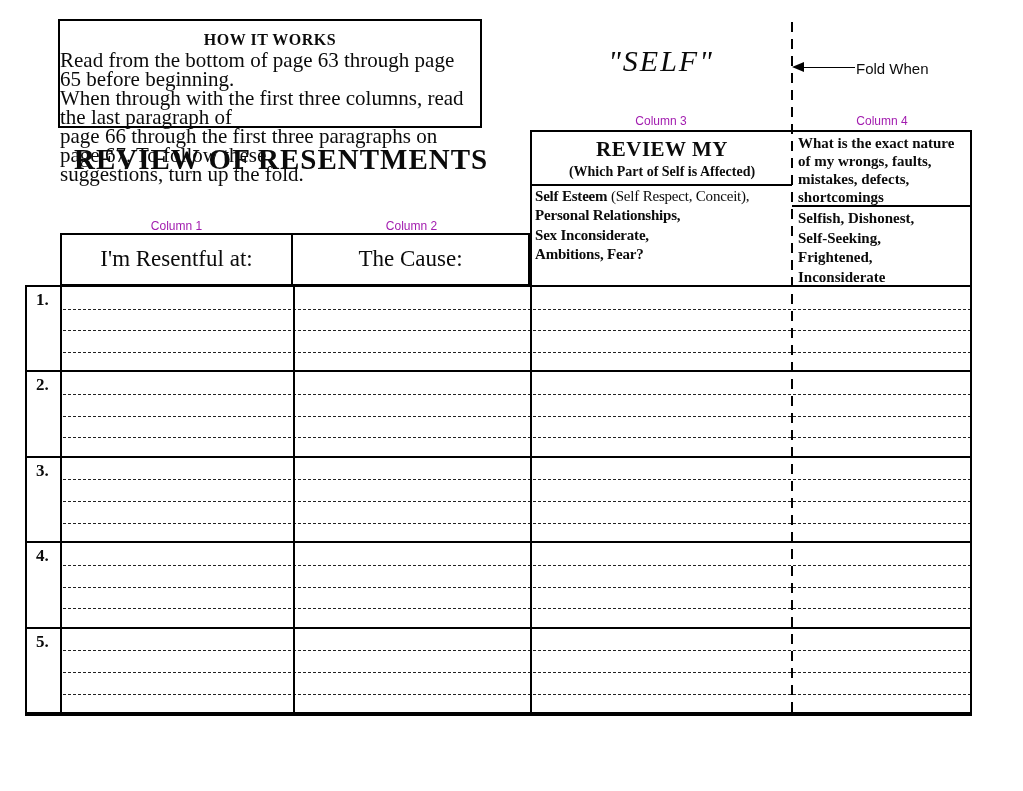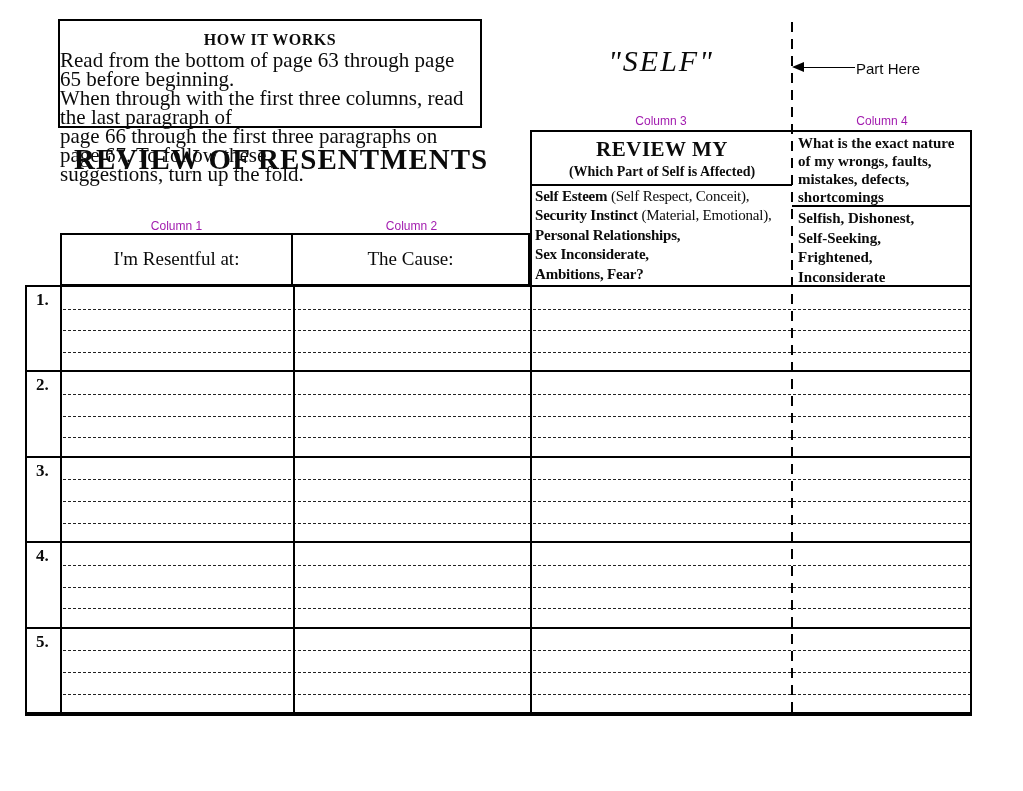--- a/index.html
+++ b/index.html
@@ -30,21 +30,21 @@
 
   
   .col-label { font-family:"Liberation Sans","DejaVu Sans",sans-serif; font-size:12px; text-align:center; color:#a21caf; }
   .cl1 { left:60px;  top:219px; width:233px; }
   .cl2 { left:293px; top:219px; width:237px; }
   .cl3 { left:530px; top:114px; width:262px; }
   .cl4 { left:792px; top:114px; width:180px; }
 
   
   .head12 { left:60px; top:233px; width:470px; height:53px; border:2px solid #000; display:flex; background:#fff; }
-  .head12 .cell { font-size:19px; text-align:center; line-height:47px; }
+  .head12 .cell { font-size:23px; text-align:center; line-height:47px; }
   .head12 .c1 { width:231px; border-right:2px solid #000; }
   .head12 .c2 { flex:1; }
 
   
   .affects-box { left:530px; top:130px; width:262px; height:157px; background:#fff;
     border:2px solid #000; border-right:none; }
   .affects-title { text-align:center; font-weight:bold; font-size:21px; line-height:25px; margin-top:5px; letter-spacing:.5px; }
   .affects-sub { text-align:center; font-weight:bold; font-size:14px; line-height:20px; }
   .affects-list { border-top:2px solid #000; margin-top:2px; padding:1px 0 0 3px;
     font-size:15px; line-height:19.4px; letter-spacing:-.2px; white-space:nowrap; }
@@ -78,40 +78,39 @@
 When through with the first three columns, read the last paragraph of
 page 66 through the first three paragraphs on page 67.  To follow these
 suggestions, turn up the fold.</div>
 </div>
 
 <div class="abs self-label">"SELF"</div>
 
 <div class="abs fold-line"></div>
 <div class="abs arrow-shaft"></div>
 <div class="abs arrow-head"></div>
-<div class="abs fold-here">Part Here</div>
+<div class="abs fold-here">Fold When</div>
 
 <div class="abs main-title">REVIEW OF RESENTMENTS</div>
 
 <div class="abs col-label cl1">Column 1</div>
 <div class="abs col-label cl2">Column 2</div>
 <div class="abs col-label cl3">Column 3</div>
 <div class="abs col-label cl4">Column 4</div>
 
 <div class="abs head12">
   <div class="cell c1">I'm Resentful at:</div>
   <div class="cell c2">The Cause:</div>
 </div>
 
 <div class="abs affects-box">
   <div class="affects-title">REVIEW MY</div>
   <div class="affects-sub">(Which Part of Self is Affected)</div>
   <div class="affects-list">
     <div><b>Self Esteem</b><span> (Self Respect, Conceit),</span></div>
-    <div><b>Security Instinct</b><span> (Material, Emotional),</span></div>
     <div><b>Personal Relationships,</b><span></span></div>
     <div><b>Sex Inconsiderate,</b><span></span></div>
     <div><b>Ambitions, Fear?</b><span></span></div>
   </div>
 </div>
 
 <div class="abs col4-box">
   <div class="col4-q">What is the exact nature of my wrongs, faults, mistakes, defects, shortcomings</div>
   <div class="col4-traits" style="white-space:pre-line;">Selfish, Dishonest,
 Self-Seeking,

